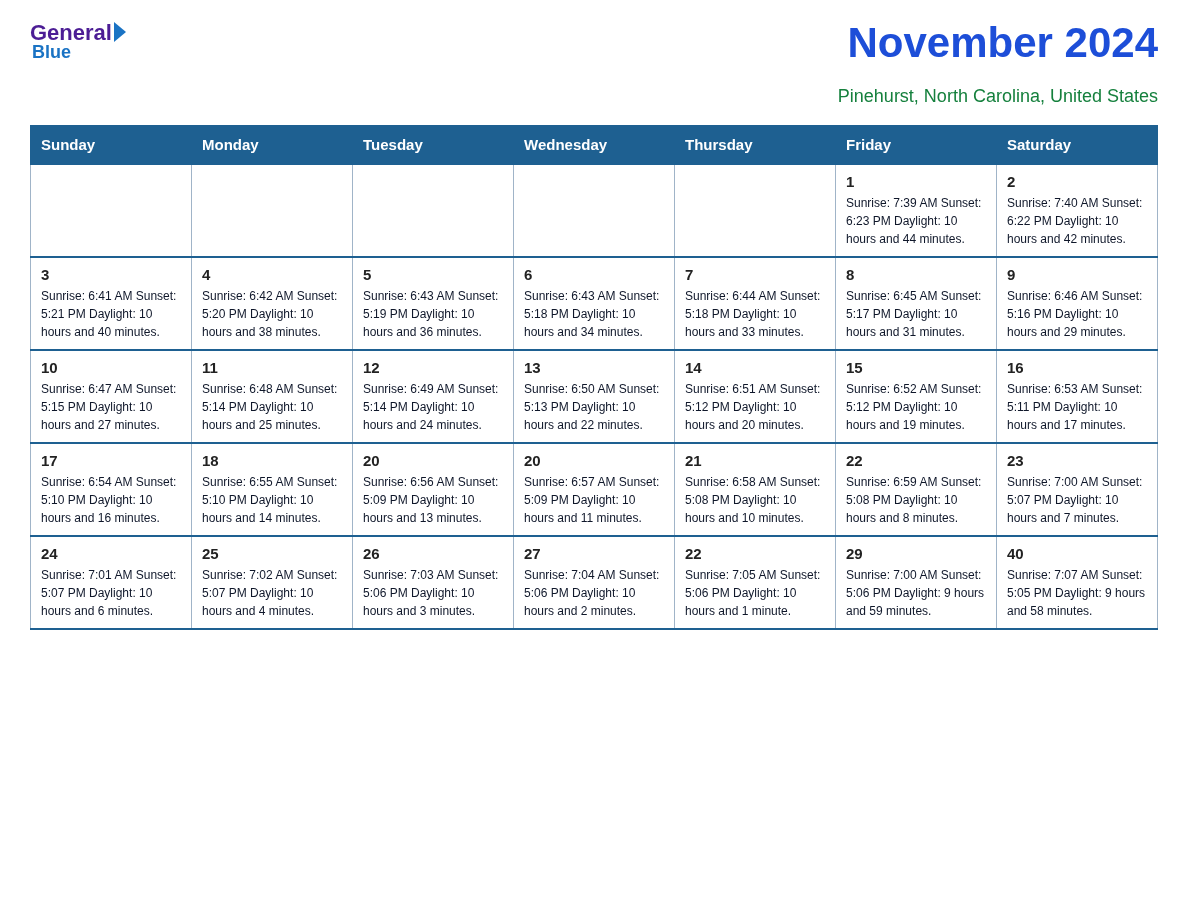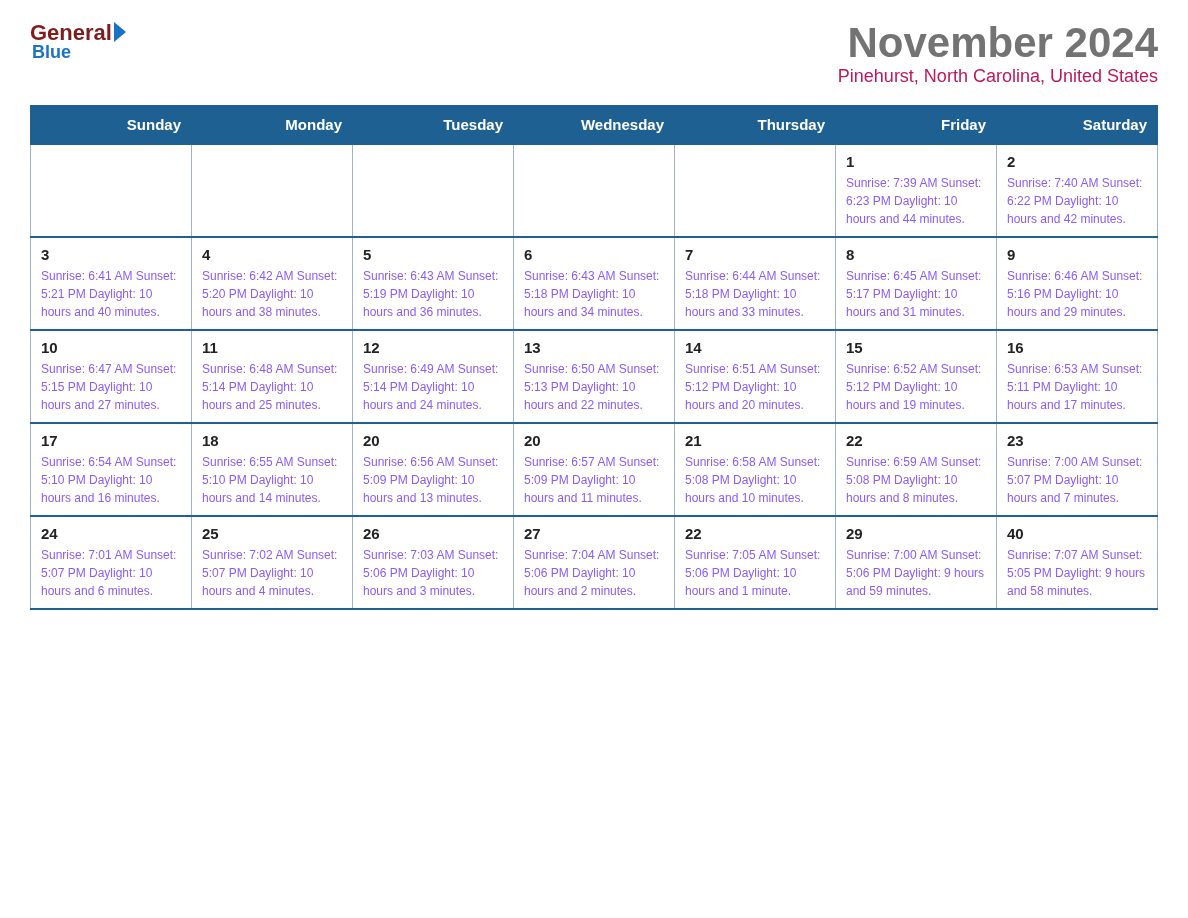--- a/index.html
+++ b/index.html
@@ -12,21 +12,21 @@
     }
     .header-area {
       display: flex;
       justify-content: space-between;
       align-items: flex-start;
       margin-bottom: 18px;
     }
     .logo-text-general {
       font-size: 22px;
       font-weight: bold;
-      color: #7f1d1d;
+      color: #4c1d95;
     }
     .logo-text-blue {
       font-size: 18px;
       font-weight: bold;
       color: #1a73c4;
     }
     .logo-arrow {
       width: 0;
       height: 0;
       border-left: 12px solid #1a73c4;
@@ -34,57 +34,57 @@
       border-bottom: 10px solid transparent;
       margin-left: 2px;
       margin-bottom: 2px;
     }
     .title-area {
       text-align: right;
     }
     .cal-title {
       font-size: 42px;
       font-weight: bold;
-      color: #737373;
+      color: #1d4ed8;
       line-height: 1.1;
     }
     .cal-subtitle {
       font-size: 18px;
-      color: #be185d;
-      margin-top: 0;
+      color: #15803d;
+      margin-top: 20px;
     }
     table {
       width: 100%;
       border-collapse: collapse;
     }
     th {
       background-color: #1e6091;
       color: #fff;
       font-size: 15px;
       font-weight: bold;
       padding: 10px 10px;
-      text-align: right;
+      text-align: left;
       border: 1px solid #1e6091;
     }
     td {
       vertical-align: top;
       border: 1px solid #a0b4c8;
       padding: 8px 10px;
       width: 14.28%;
       background: #fff;
     }
     .day-number {
       font-size: 15px;
       font-weight: bold;
       color: #222;
       margin-bottom: 4px;
     }
     .day-info {
       font-size: 12px;
-      color: #8b5cf6;
+      color: #0f172a;
       line-height: 1.5;
     }
     td.empty {
       background: #fff;
     }
     tr {
       border-bottom: 2px solid #1e6091;
     }
     .logo-wrapper {
       display: flex;

